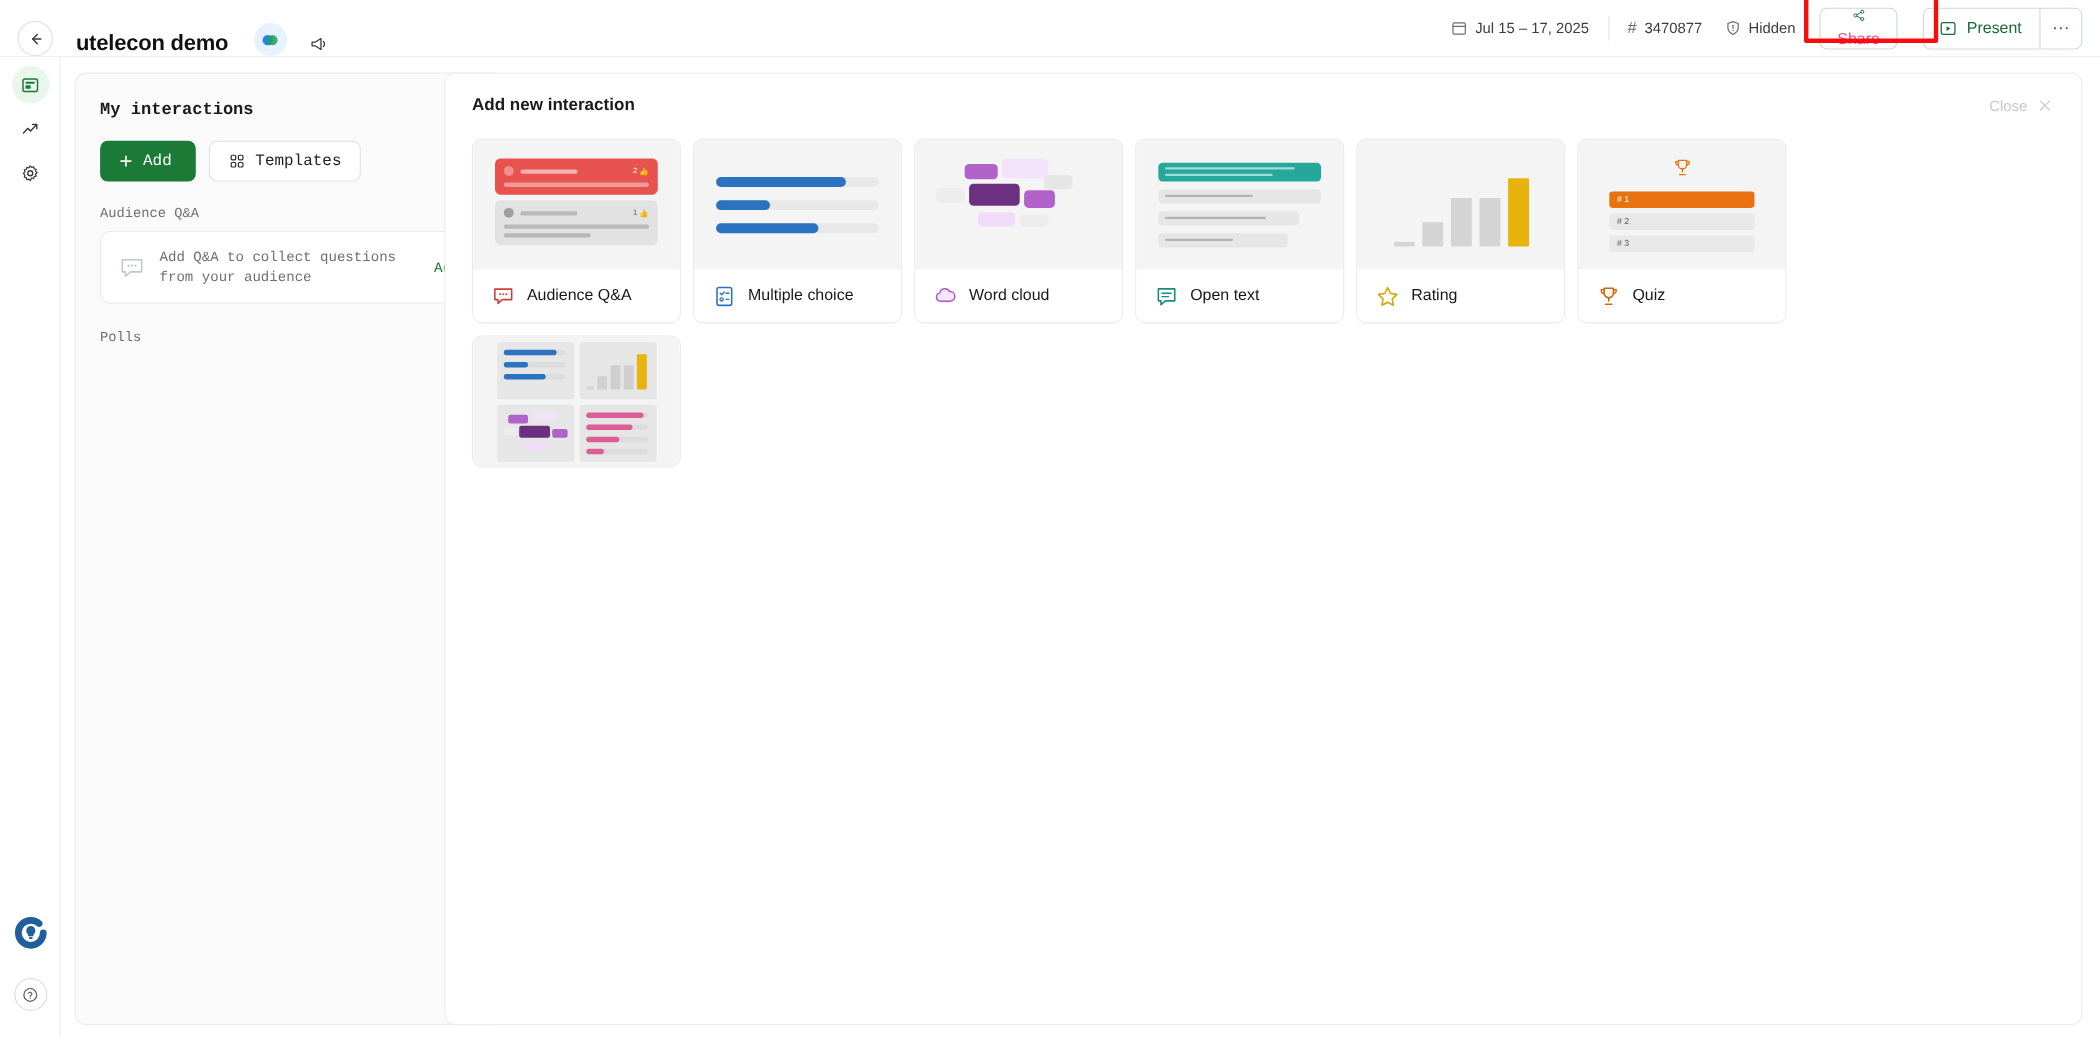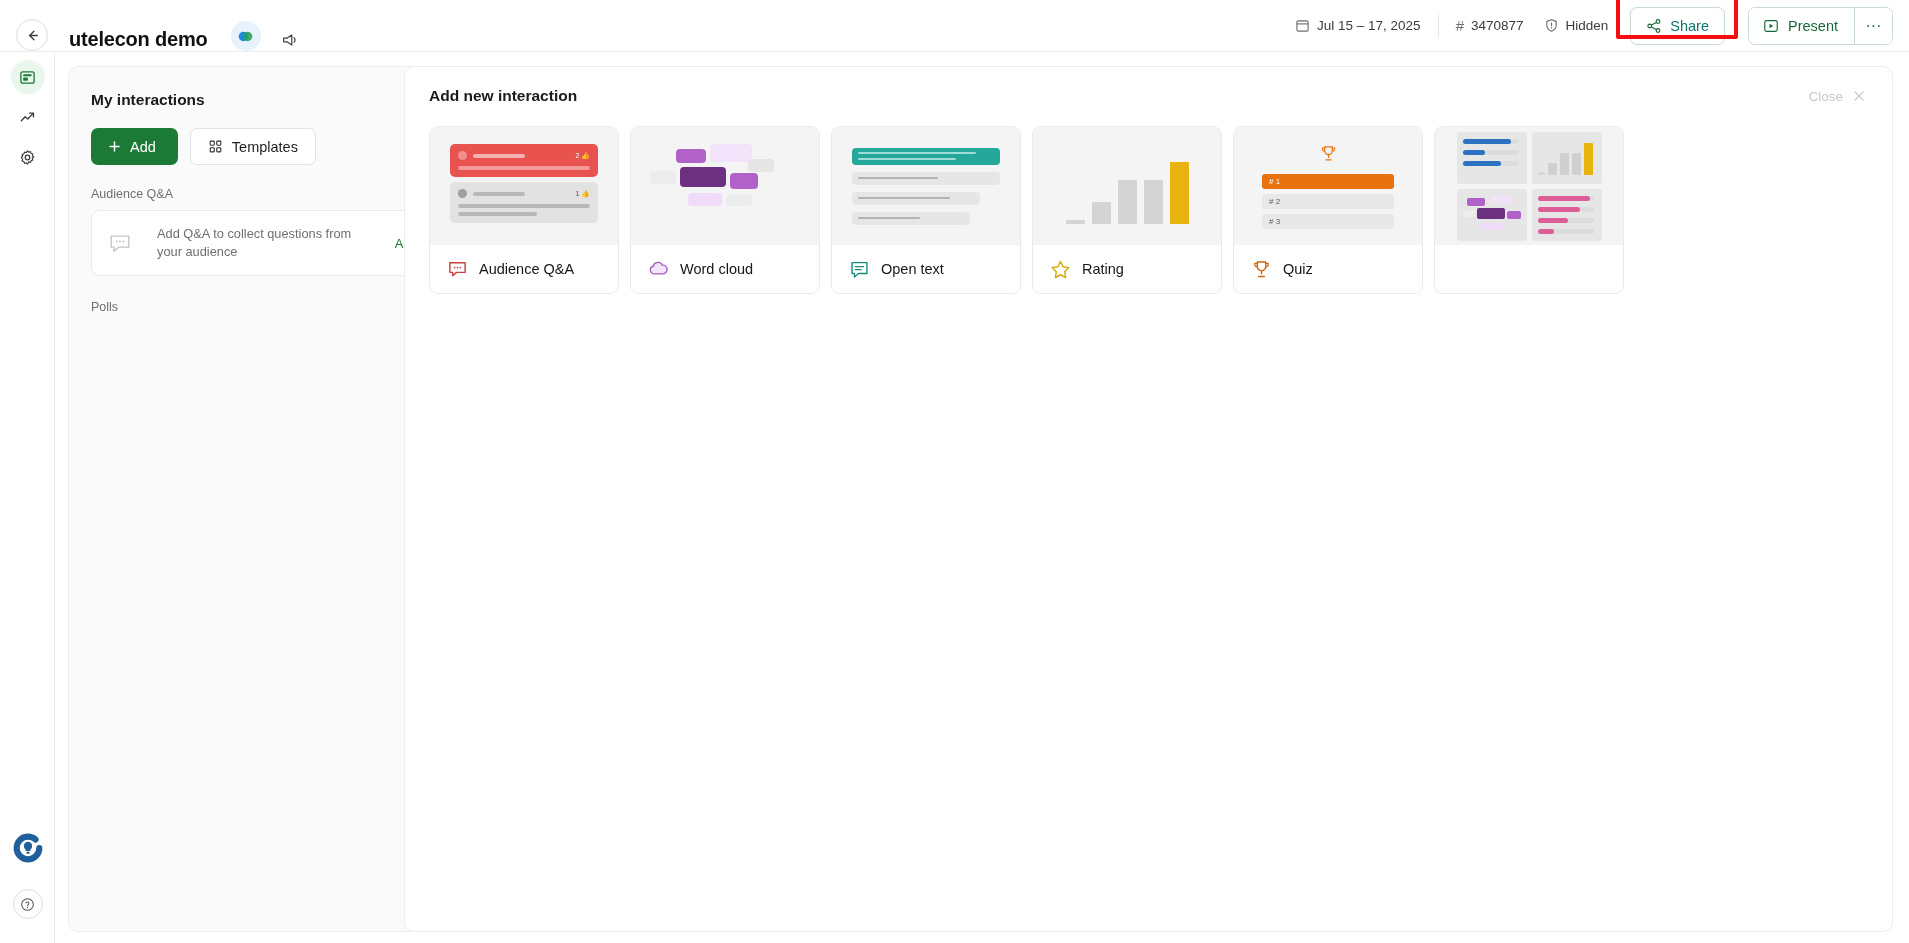--- a/index.html
+++ b/index.html
@@ -48,22 +48,22 @@
   .share-wrap { position: relative; margin-left: 22px; }
   .redbox {
     position: absolute; left: -14px; top: -19px;
     width: 122px; height: 51px;
     border: 4px solid #f60d0d; border-radius: 2px;
     pointer-events: none;
   }
   .btn-outline {
     height: 38px; border: 1px solid #c9dbcd; border-radius: 7px;
     background: #fff; display: flex; align-items: center; gap: 8px;
-    padding: 0 15px; font-size: 14.5px; color: #0f766e; font-weight: 400;
-    cursor: pointer; white-space: nowrap;
+    padding: 0 15px; font-size: 14.5px; color: #ec4899; font-weight: 400;
+    cursor: pointer; white-space: nowrap; flex-direction: column;
   }
   .present-group {
     display: flex; align-items: stretch; margin-left: 23px;
     border: 1px solid #c9dbcd; border-radius: 7px; overflow: hidden; height: 38px;
   }
   .present-main {
     display: flex; align-items: center; gap: 9px; padding: 0 16px 0 14px;
     font-size: 14.5px; color: #19693a; cursor: pointer; background:#fff;
   }
   .present-more {
@@ -88,21 +88,21 @@
   .rail-logo { position:absolute; bottom: 78px; left: 0; width: 55px; display:flex; justify-content:center;}
   .rail-help { position:absolute; bottom: 24px; left: 0; width: 55px; display:flex; justify-content:center;}
   .help-circle {
     width: 30px; height: 30px; border-radius: 50%; border: 1px solid #d9dcdd;
     display:flex; align-items:center; justify-content:center; cursor:pointer;
   }
 
   
   .panel {
     position: absolute; left: 68px; top: 66px; width: 388px; height: 866px;
-    background: #fafafa; border: 1px solid #ededed; border-radius: 10px;
+    background: #fafafa; border: 1px solid #ededed; border-radius: 10px; font-family: Liberation Mono, monospace;
   }
   .panel-head {
     display: flex; align-items: center; padding: 20px 18px 0 22px;
   }
   .panel-title { font-size: 15.5px; font-weight: 600; color: #1a1a1a; }
   .collapse-btn {
     margin-left: auto; width: 26px; height: 26px; display:flex;
     align-items:center; justify-content:center; cursor:pointer; color:#3a3a3a;
   }
   .panel-actions { display:flex; gap: 12px; padding: 15px 22px 0 22px; }
@@ -114,21 +114,21 @@
   .btn-templates {
     height: 37px; background: #fff; border: 1px solid #e0e2e3; border-radius: 7px;
     display:flex; align-items:center; gap: 9px; padding: 0 17px;
     font-size: 14.5px; color: #1f1f1f; cursor:pointer;
   }
   .sec-label {
     padding: 22px 22px 0 22px; font-size: 12.5px; color: #6c7072;
   }
   .qa-card {
     margin: 9px 22px 0 22px; background:#fff; border:1px solid #e9eaea;
-    border-radius: 9px; display:flex; align-items:center; gap: 25px;
+    border-radius: 9px; display:flex; align-items:center; gap: 13px;
     padding: 14px 14px 14px 16px; min-height: 58px;
   }
   .qa-text { font-size: 12.8px; color: #6c7072; line-height: 1.42; flex: 1; }
   .qa-add { font-size: 13px; color: #1a7a36; cursor:pointer; white-space:nowrap; }
   .polls-label { padding: 24px 22px 0 22px; font-size: 12.5px; color: #6c7072; }
   .empty-note {
     text-align:center; font-size: 13.2px; color: #8a8f91; padding-top: 20px;
   }
 
   
@@ -406,20 +406,45 @@
         <svg width="21" height="21" viewBox="0 0 22 22">
           <path d="M3 4 h16 v10 h-9 l-4 3.6 V14 H3 z" fill="none" stroke="#c9403d" stroke-width="1.5" stroke-linejoin="round"></path>
           <circle cx="8" cy="9" r="0.95" fill="#c9403d"></circle>
             <circle cx="11" cy="9" r="0.95" fill="#c9403d"></circle>
             <circle cx="14" cy="9" r="0.95" fill="#c9403d"></circle>
         </svg>
         <span class="card-label">Audience Q&amp;A</span>
       </div>
     </div>
 
+    <div class="card">
+      <div class="card-prev">
+        <div class="pv">
+          <div class="mc-row">
+              <i class="mc-fill" style="width:80%"></i>
+            </div>
+          <div class="mc-row">
+              <i class="mc-fill" style="width:33%"></i>
+            </div>
+          <div class="mc-row" style="margin-bottom:0">
+              <i class="mc-fill" style="width:63%"></i>
+            </div>
+        </div>
+      </div>
+      <div class="card-foot">
+        <svg width="21" height="21" viewBox="0 0 22 22">
+          <rect x="4" y="2.5" width="14" height="17" rx="2" fill="none" stroke="#2b72c0" stroke-width="1.5"></rect>
+          <path d="M7 8 l1.4 1.4 L11 6.8" fill="none" stroke="#2b72c0" stroke-width="1.3" stroke-linecap="round" stroke-linejoin="round"></path>
+          <path d="M12.6 8 H15.3" stroke="#2b72c0" stroke-width="1.3" stroke-linecap="round"></path>
+          <circle cx="8.4" cy="13.8" r="1.5" fill="none" stroke="#2b72c0" stroke-width="1.3"></circle>
+          <path d="M12.6 13.8 H15.3" stroke="#2b72c0" stroke-width="1.3" stroke-linecap="round"></path>
+        </svg>
+        <span class="card-label">Multiple choice</span>
+      </div>
+    </div>
 
     <div class="card">
       <div class="card-prev">
         <div class="wc">
           <span style="left:26px;  top:8px;  width:30px; height:14px; background:#b062c8;"></span>
           <span style="left:60px;  top:3px;  width:42px; height:18px; background:#f3e3fa;"></span>
           <span style="left:0px;   top:30px; width:26px; height:13px; background:#ececec;"></span>
           <span style="left:30px;  top:26px; width:46px; height:20px; background:#6b3080;"></span>
           <span style="left:80px;  top:32px; width:28px; height:16px; background:#b062c8;"></span>
           <span style="left:98px;  top:18px; width:26px; height:13px; background:#e6e6e6;"></span>

